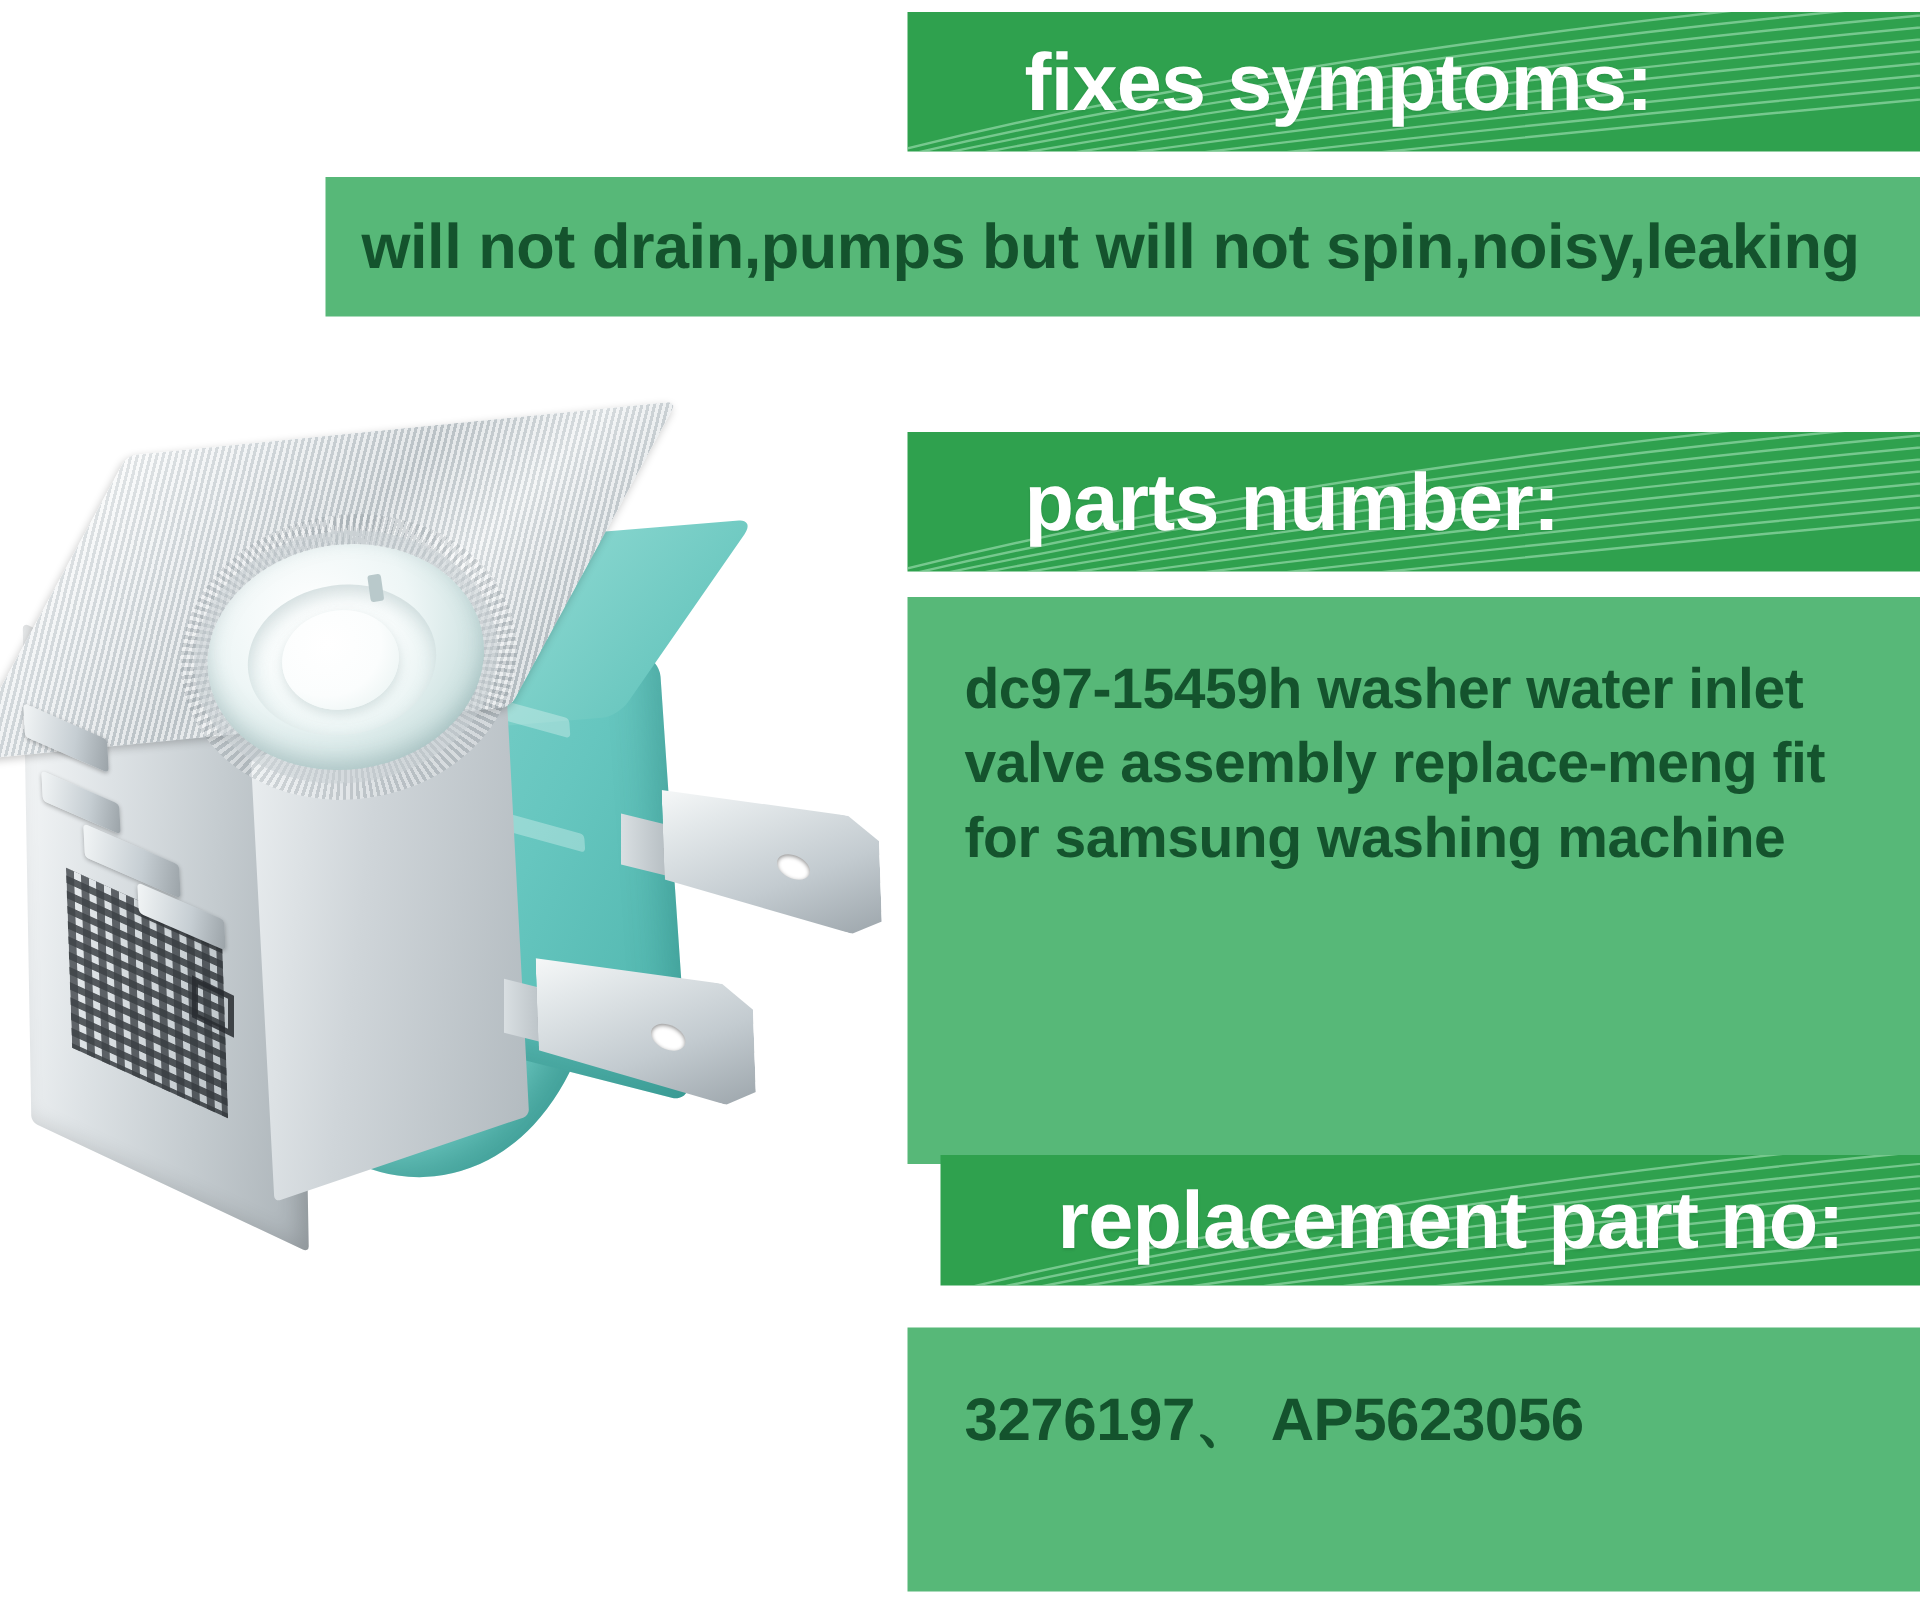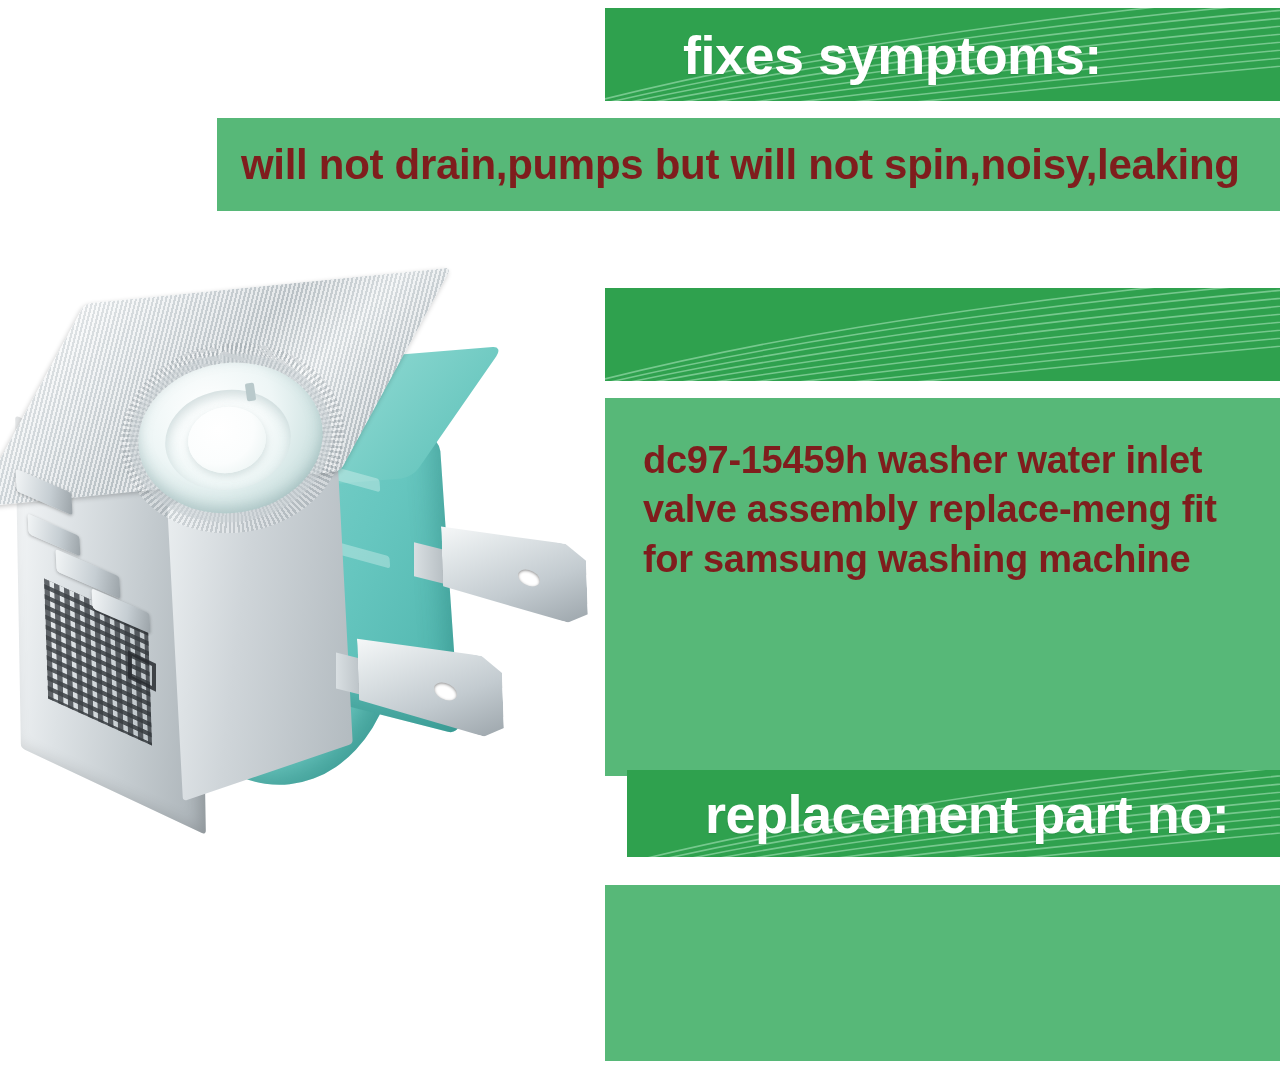--- a/index.html
+++ b/index.html
@@ -189,21 +189,21 @@
   }
 
   .body-bar{
     position:absolute;
     background:#57b878;
     color:#ffffff;
     font-weight:bold;
   }
   .body-bar .btext{
     position:absolute;
-    color:#7f1d1d;
+    color:#14532d;
     font-weight:bold;
     line-height:1.30;
     letter-spacing:-0.3px;
   }
 
   
   #bar-symptoms-header{left:605px;top:8px;width:675px;height:93px;}
   #bar-symptoms-header .htext{font-size:54px;}
 
   #bar-symptoms-body{left:217px;top:118px;width:1063px;height:93px;}
@@ -301,20 +301,21 @@
       <path d="M-20,104 C120,72 330,34 700,0"></path>
       <path d="M-20,108 C120,78 330,42 700,8"></path>
       <path d="M-20,112 C120,84 330,50 700,16"></path>
       <path d="M-20,116 C120,90 330,58 700,24"></path>
       <path d="M-20,120 C120,96 330,66 700,32"></path>
       <path d="M-20,124 C120,102 330,74 700,40"></path>
       <path d="M-20,128 C120,108 330,82 700,48"></path>
       <path d="M-20,132 C120,114 330,90 700,56"></path>
     </g>
   </svg>
+  <div class="htext">parts number:</div>
 </div>
 
 <div class="body-bar panel" id="bar-parts-body">
   <div class="btext">dc97-15459h washer water inlet valve assembly replace-meng fit for samsung washing machine</div>
 </div>
 
 <div class="header-bar panel" id="bar-replace-header">
   <svg class="swoosh" viewBox="0 0 675 93" preserveAspectRatio="none">
     <g fill="none" stroke="#8fd6a4" stroke-width="1.6">
       <path d="M-20,96 C120,60 330,18 700,-16"></path>
@@ -327,14 +328,15 @@
       <path d="M-20,124 C120,102 330,74 700,40"></path>
       <path d="M-20,128 C120,108 330,82 700,48"></path>
       <path d="M-20,132 C120,114 330,90 700,56"></path>
     </g>
   </svg>
   <div class="htext">replacement part no:</div>
 </div>
 
 <div class="body-bar panel" id="bar-replace-body">
   <div class="btext">
+    <div>3276197、 AP5623056</div>
   </div>
 </div>
 
 </body></html>

